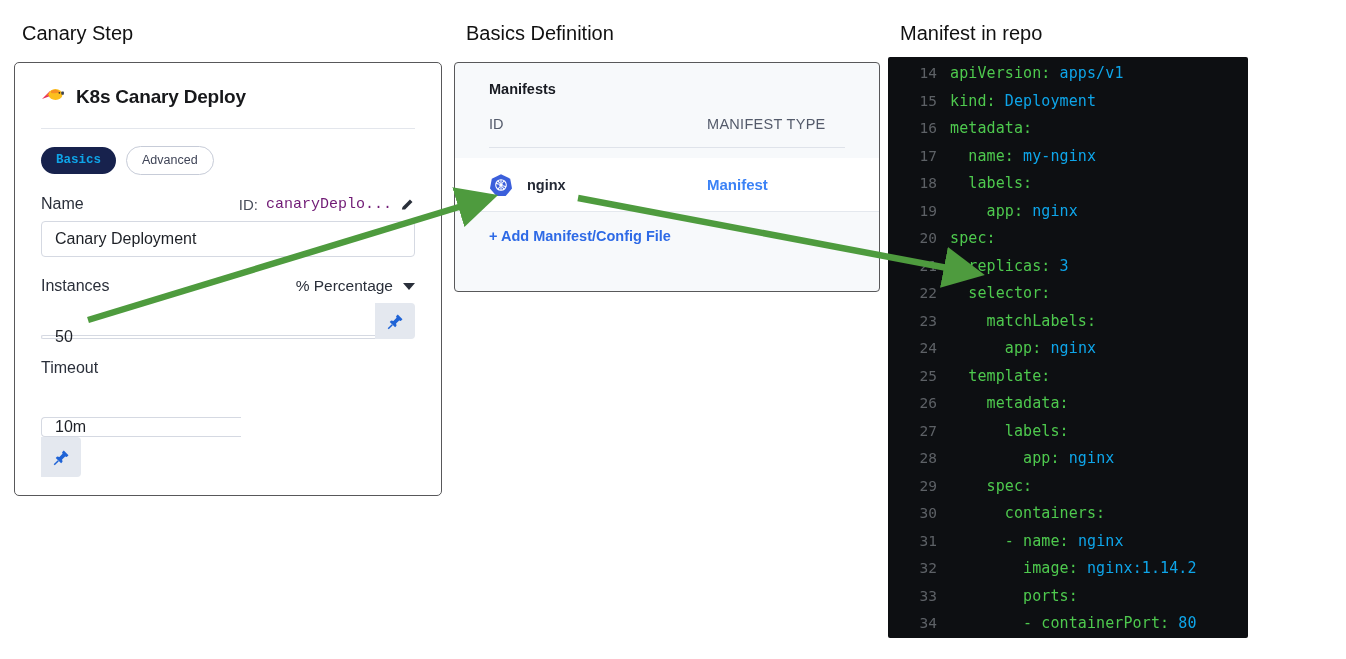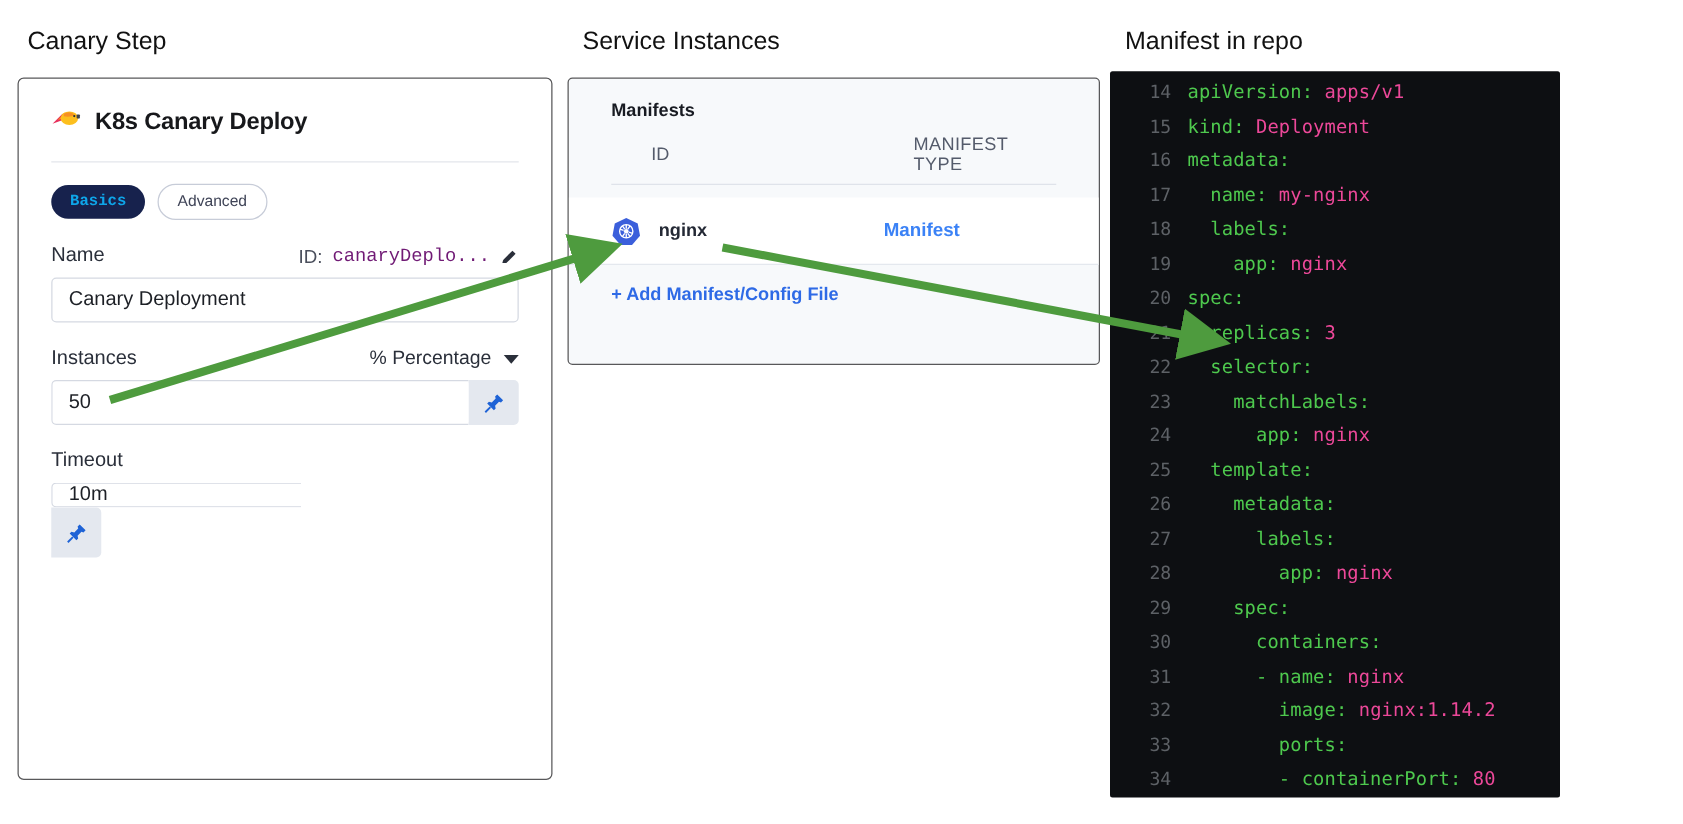--- a/index.html
+++ b/index.html
@@ -19,21 +19,21 @@
     font-family: "Liberation Sans", sans-serif;
     white-space: nowrap;
   }
   #cap-canary  { left: 22px;  top: 22px; }
   #cap-service { left: 466px; top: 22px; }
   #cap-repo    { left: 900px; top: 22px; }
 
   
   #card-canary {
     position: absolute; left: 14px; top: 62px;
-    width: 428px; height: 562px;
+    width: 428px; height: 434px;
     background: #ffffff;
     border: 1.5px solid #58585a;
     border-radius: 5px;
   }
   .card-head {
     display: flex; align-items: center; gap: 11px;
     padding: 22px 26px 0 26px;
   }
   .card-head .title {
     font-size: 19px; font-weight: bold; color: #17181b;
@@ -78,21 +78,21 @@
   }
   .inp .box {
     flex: 1 1 auto;
     border: 1px solid #d5d9e2;
     border-radius: 4px;
     background: #ffffff;
     display: flex; align-items: center;
     padding: 0 13px;
     font-size: 16px; color: #1d2026; font-weight: 500;
   }
-  .inp.has-pin .box { border-top-right-radius: 0; border-bottom-right-radius: 0; border-right: none; }
+  .inp.has-pin .box { border-top-right-radius: 0; border-bottom-right-radius: 0; border-right: none; margin-top: 32px; }
   .pin-btn {
     width: 40px; flex: 0 0 40px;
     background: #e4e8ef;
     border-radius: 0 4px 4px 0;
     display: flex; align-items: center; justify-content: center;
   }
   .pin-ico { width: 17px; height: 17px; display: block; }
 
   
   .sel-block {
@@ -124,21 +124,21 @@
     background: #f7f9fb;
     border: 1.5px solid #58585a;
     border-radius: 4px;
     overflow: hidden;
   }
   .svc-pad { padding: 18px 34px 0 34px; }
   .svc-title { font-size: 14.5px; font-weight: bold; color: #181b22; }
   .svc-hdr {
     display: flex; align-items: center;
     margin-top: 16px; height: 22px;
-    font-size: 14.5px; color: #545b6b; margin-left: 32px;
+    font-size: 14.5px; color: #545b6b;
   }
   .svc-hdr .c1 { width: 218px; }
   .svc-hdr .c2 { letter-spacing: 0.3px; }
   .svc-rule { height: 1px; background: #dfe3ea; margin-top: 12px; }
   .svc-row {
     background: #ffffff;
     display: flex; align-items: center;
     height: 54px;
     margin: 10px -34px 0 -34px;
     padding: 0 34px;
@@ -164,33 +164,33 @@
   }
   .code-inner { padding: 7px 0 0 0; }
   .cline { display: flex; align-items: baseline; height: 27.5px; }
   .lno {
     width: 62px; flex: 0 0 62px;
     text-align: right; padding-right: 13px;
     color: #5d6166; font-size: 14.5px;
   }
   .ctext { font-size: 15px; white-space: pre; color: #d7dbe0; letter-spacing: 0.1px; }
   .k { color: #4ec94e; }
-  .v { color: #ec4899; }
+  .v { color: #0ea5e9; }
   .p { color: #4ec94e; }
 
   
   #arrows { position: absolute; left: 0; top: 0; width: 1346px; height: 659px; pointer-events: none; }
 </style>
 </head>
 <body>
 
 <div class="stage">
 
   <div class="caption" id="cap-canary">Canary Step</div>
-  <div class="caption" id="cap-service">Service Instances</div>
+  <div class="caption" id="cap-service">Basics Definition</div>
   <div class="caption" id="cap-repo">Manifest in repo</div>
 
   <div id="card-canary">
 
     <div class="card-head">
       <span>
         <svg width="24" height="20" viewBox="0 0 24 20">
           <path d="M1 14 L9 6 L12 10 Z" fill="#e8315c"></path>
           <path d="M5 11 L11 5 L13 9 Z" fill="#f58220"></path>
           <ellipse cx="14.5" cy="9.5" rx="7" ry="5.4" fill="#fcbf1e"></ellipse>

